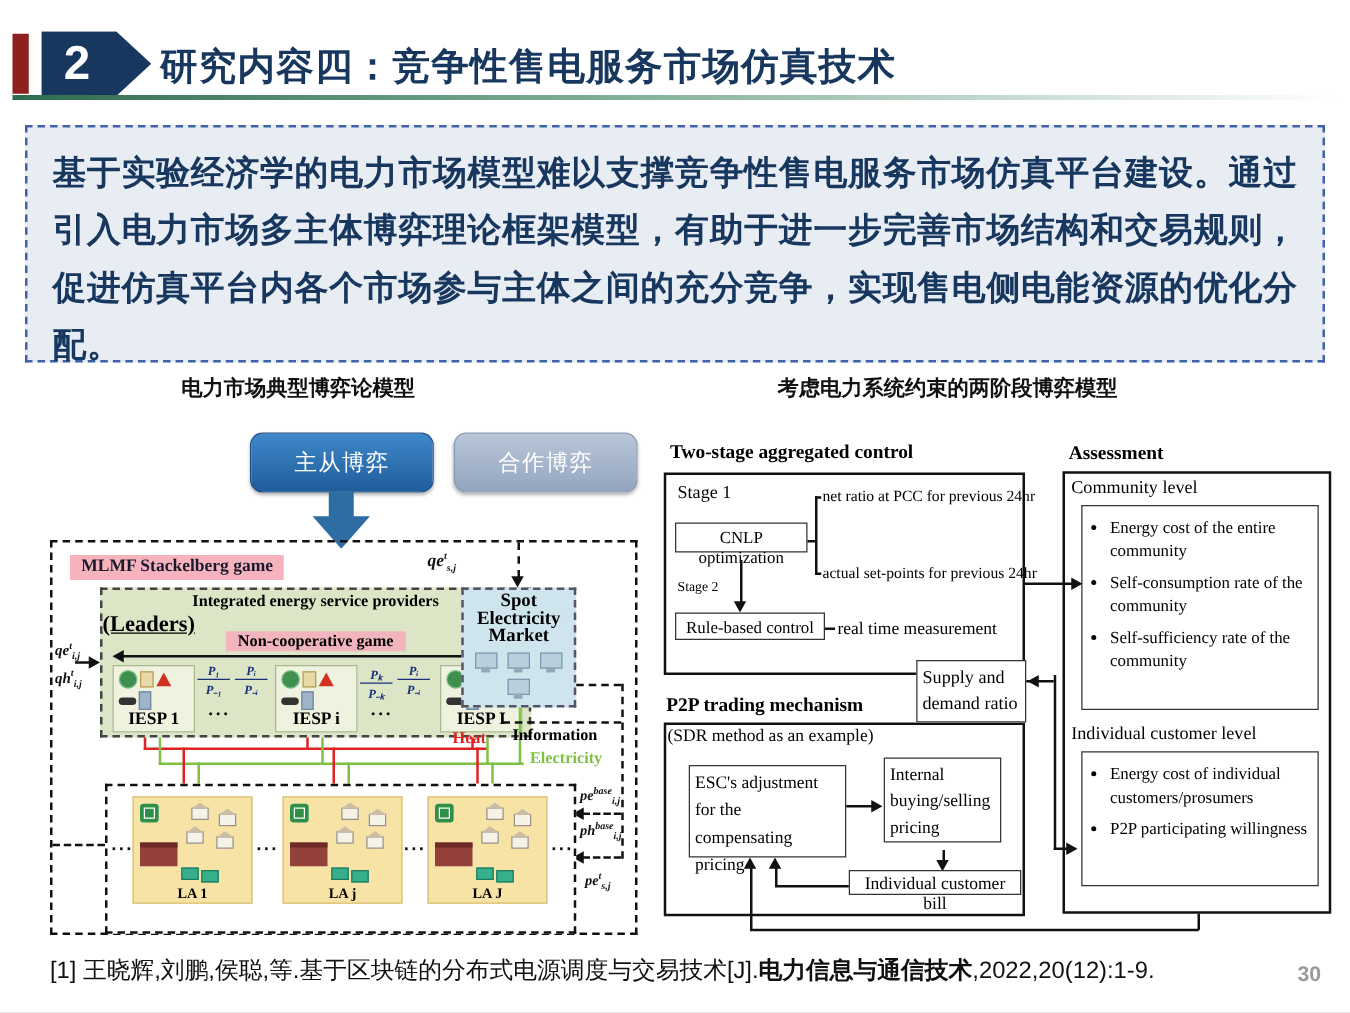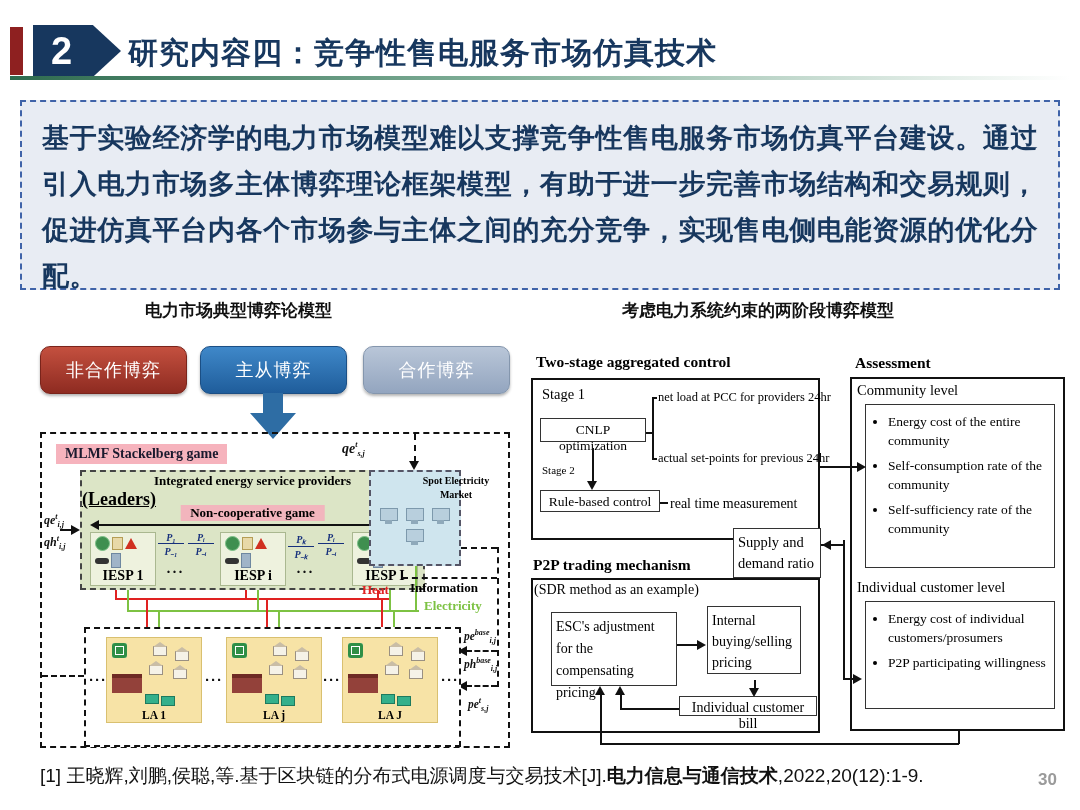--- a/index.html
+++ b/index.html
@@ -58,22 +58,22 @@
   .ic2{width:9px;height:11px;background:#e8d9a8;border:1px solid #b59d55;}
   .ic3{width:0;height:0;border-left:6px solid transparent;border-right:6px solid transparent;border-bottom:11px solid #d03020;}
   .ic4{width:8px;height:13px;background:#9fb4c8;border:1px solid #6e87a0;}
   .ic5{width:14px;height:6px;background:#333;border-radius:3px;}
   .iesp-name{position:absolute;bottom:1px;width:100%;text-align:center;font-weight:bold;font-size:14px;font-family:"Liberation Serif",serif;}
   .frac{position:absolute;width:26px;text-align:center;font:italic bold 10px "Liberation Serif",serif;color:#16307c;}
   .frac .ft{border-bottom:1px solid #16307c;display:block;}
   .dots{position:absolute;font-weight:bold;font-size:15px;letter-spacing:1px;color:#111;}
   .spot{position:absolute;left:327px;top:36px;width:92px;height:96px;background:#cfe5ee;
     border:2px dashed #556;box-sizing:border-box;}
-  .spot .st{width:100%;text-align:center;font-weight:bold;font-size:10px;line-height:14px;
-    font-family:"Liberation Serif",serif;margin-top:2px;margin-left:41px;}
+  .spot .st{width:100%;text-align:center;font-weight:bold;font-size:15px;line-height:14px;
+    font-family:"Liberation Serif",serif;margin-top:2px;}
   .pcgrid{display:flex;flex-wrap:wrap;gap:8px;justify-content:center;margin-top:6px;}
   .pc{width:16px;height:11px;background:#b8cfdd;border:1px solid #7d99ac;position:relative;}
   .pc::after{content:"";position:absolute;left:4px;top:11px;width:7px;height:4px;background:#8fa9ba;}
   .hgl{position:absolute;font-family:"Liberation Serif",serif;font-weight:bold;font-size:13px;}
   .labox{position:absolute;left:42px;top:193px;width:377px;height:120px;border:2px dashed #111;
     background:#fff;box-sizing:border-box;}
   .la-cell{position:absolute;top:8px;width:96px;height:86px;background:#f7e3a6;border:1px solid #d9c070;box-sizing:border-box;}
   .la-badge{position:absolute;left:5px;top:5px;width:15px;height:15px;background:#2f8f46;border-radius:3px;
     box-shadow:inset 0 0 0 3px #2f8f46, inset 0 0 0 4px #fff;}
   .la-factory{position:absolute;left:5px;top:36px;width:30px;height:15px;background:#93413a;border-top:4px solid #6e2a24;}
@@ -108,21 +108,20 @@
       <span>2</span>
     </div>
   <div class="hdr-title">研究内容四：竞争性售电服务市场仿真技术</div>
   <div class="hdr-line"></div>
 
   <div class="summary">基于实验经济学的电力市场模型难以支撑竞争性售电服务市场仿真平台建设。通过引入电力市场多主体博弈理论框架模型，有助于进一步完善市场结构和交易规则，促进仿真平台内各个市场参与主体之间的充分竞争，实现售电侧电能资源的优化分配。</div>
 
   <div class="subttl" style="left:622px;top:299px;">考虑电力系统约束的两阶段博弈模型</div>
   <div class="subttl" style="left:145px;top:299px;">电力市场典型博弈论模型</div>
 
-  <div class="gbtn red">非合作博弈</div>
   <div class="gbtn blue">主从博弈</div>
   <div class="gbtn gray">合作博弈</div>
   <div class="dnarrow">
     <svg width="46" height="46">
         <polygon points="13,0 33,0 33,20 46,20 23,46 0,20 13,20" fill="#2e6da4"></polygon>
       </svg>
   </div>
 
   <div class="ldg">
     <div class="pinklab" style="left:14px;top:10px;">MLMF Stackelberg game</div>
@@ -268,21 +267,21 @@
 
   <div class="rfc">
     <div class="bt" style="left:6px;top:3px;">Two-stage aggregated control</div>
     <div class="bigbox" style="left:1px;top:28px;width:289px;height:162px;"></div>
     <div class="ftxt" style="left:12px;top:36px;font-size:14.5px;">Stage 1</div>
     <div class="sbox" style="left:10px;top:68px;width:106px;height:24px;text-align:center;">CNLP optimization</div>
     <div class="hl" style="left:116px;top:82px;width:6px;height:1.5px;"></div>
     <div class="vl" style="left:122px;top:47px;height:62px;width:1.5px;"></div>
     <div class="hl" style="left:122px;top:47px;width:5px;height:1.5px;"></div>
     <div class="hl" style="left:122px;top:108px;width:5px;height:1.5px;"></div>
-    <div class="ftxt" style="left:128px;top:40px;">net load at PCC for providers 24hr</div>
+    <div class="ftxt" style="left:128px;top:40px;">net ratio at PCC for previous 24hr</div>
     <div class="ftxt" style="left:128px;top:101px;">actual set-points for previous 24hr</div>
     <div class="ftxt" style="left:12px;top:114px;font-size:11px;">Stage 2</div>
     <div class="vl" style="left:62px;top:98px;height:34px;width:1.5px;"></div>
     <div class="ah d" style="left:57px;top:131px;"></div>
     <div class="sbox" style="left:10px;top:140px;width:120px;height:22px;text-align:center;">Rule-based control</div>
     <div class="hl" style="left:130px;top:152px;width:8px;height:1.5px;"></div>
     <div class="ftxt" style="left:140px;top:146px;font-size:14px;">real time measurement</div>
 
     <div class="sbox" style="left:203px;top:178px;width:88px;height:50px;font-size:14.5px;line-height:21px;z-index:5;">Supply and demand ratio</div>
     <div class="hl" style="left:290px;top:194px;width:23px;height:1.5px;"></div>

